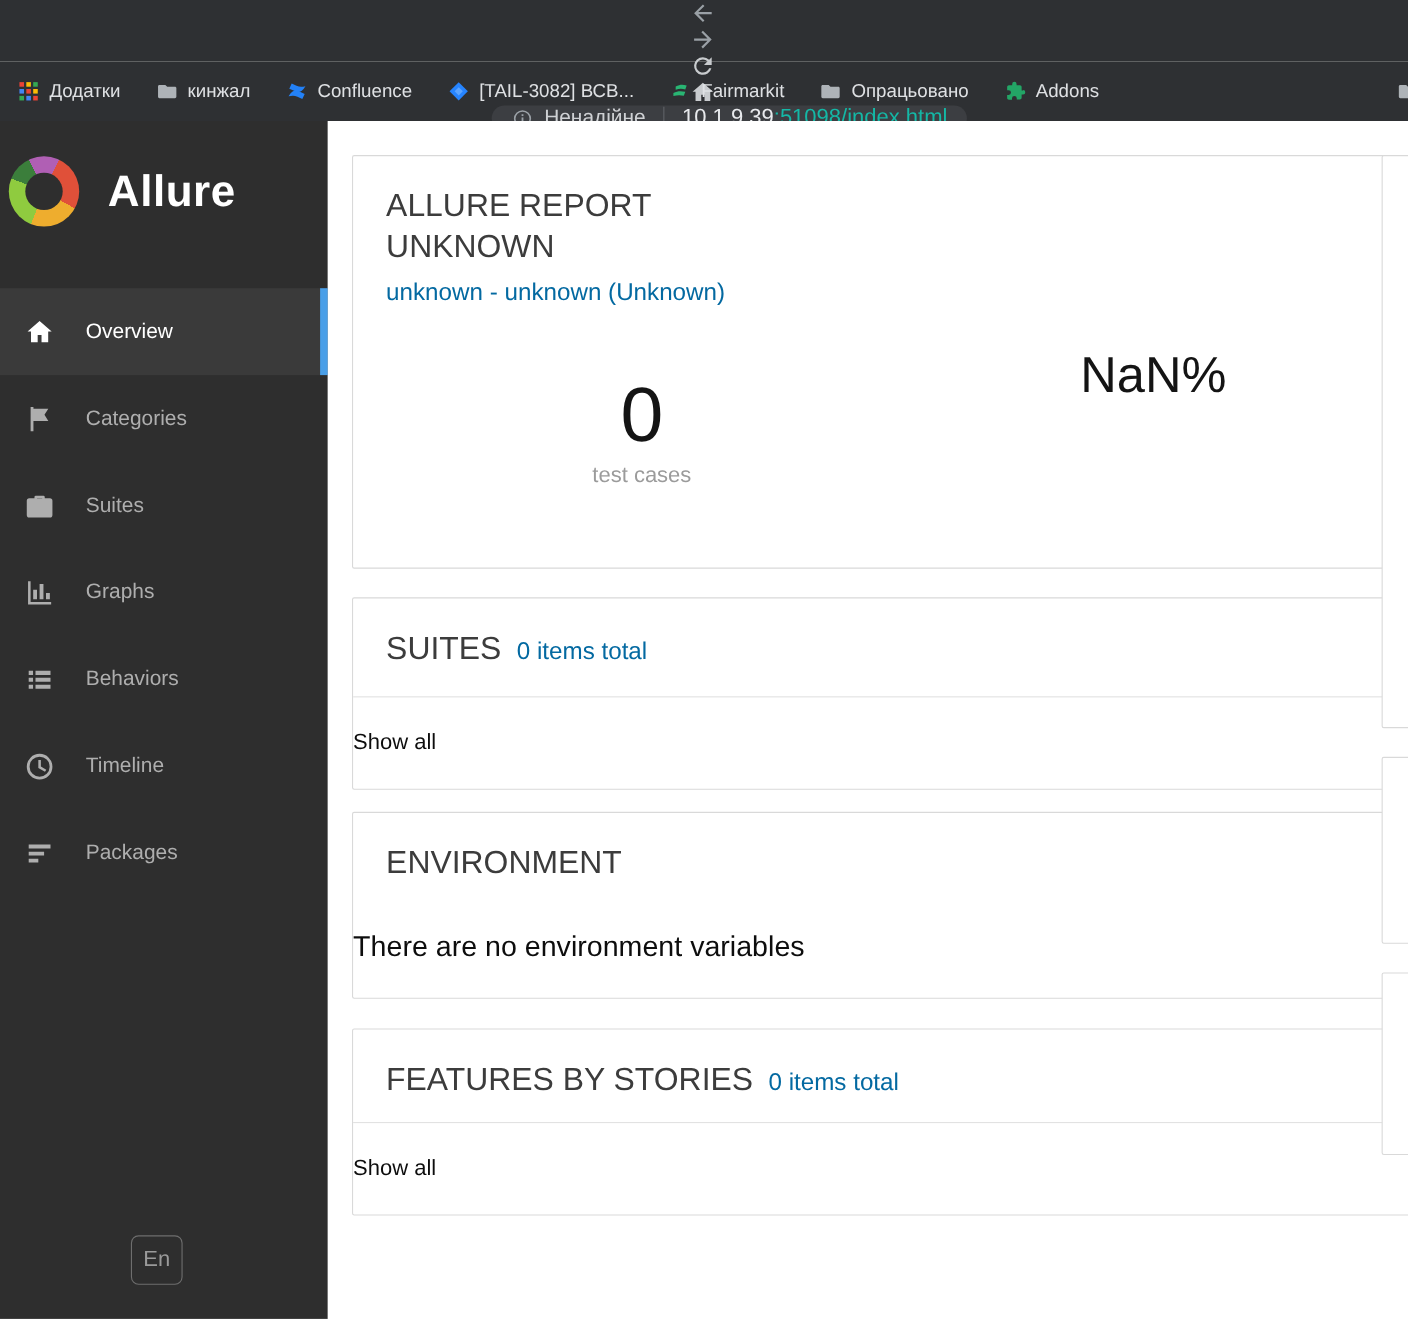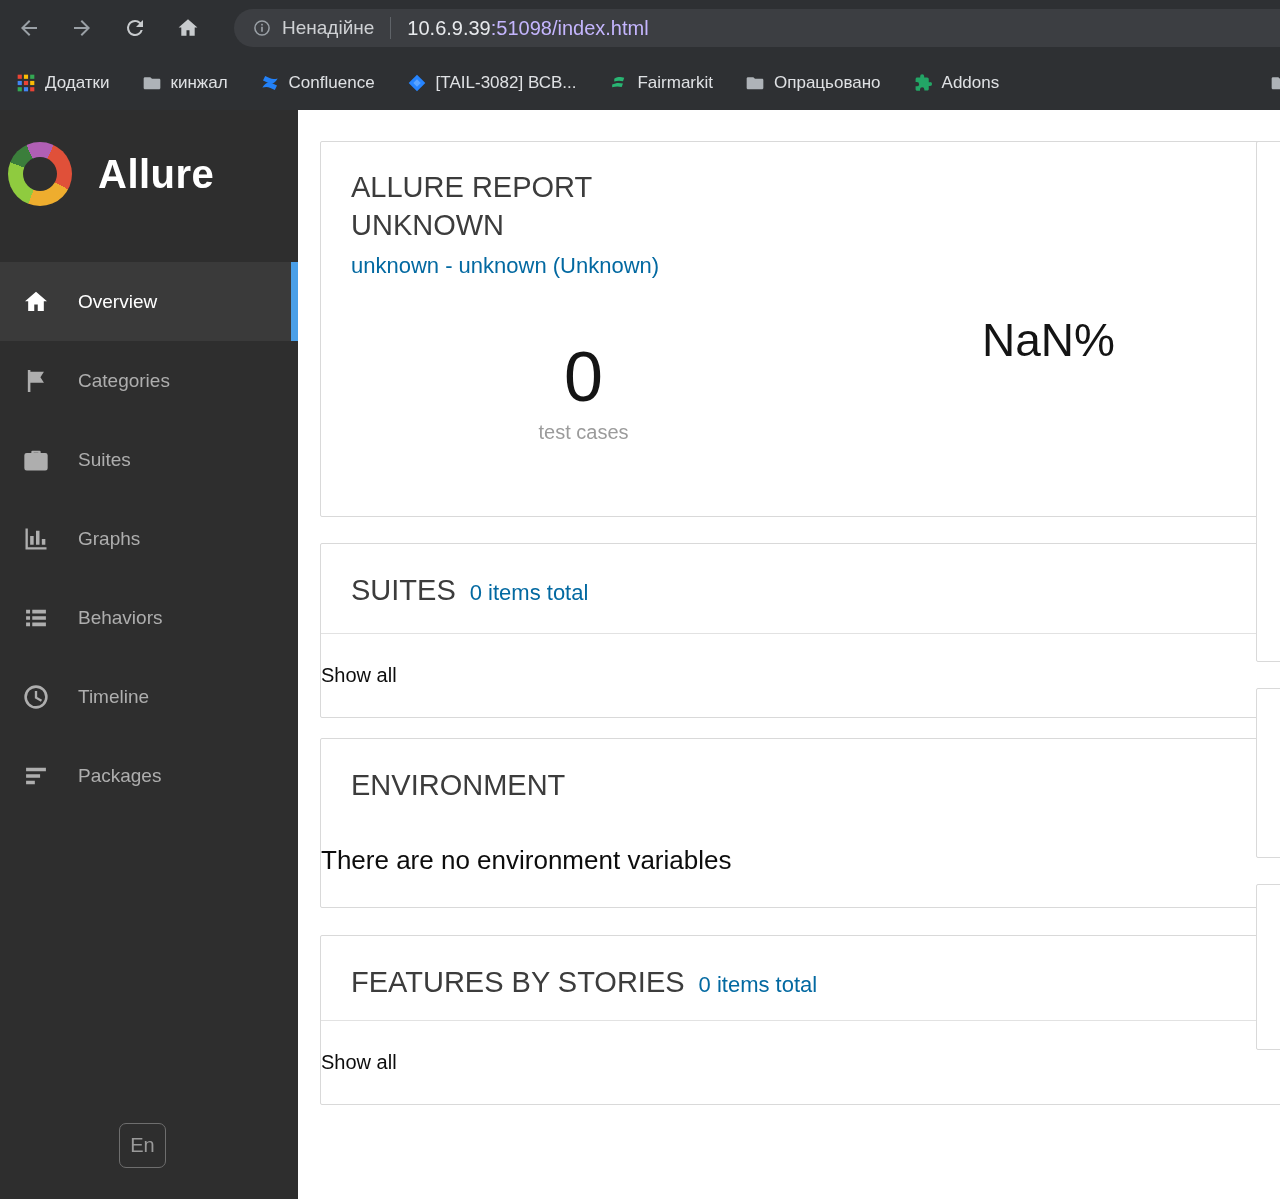--- a/index.html
+++ b/index.html
@@ -1,34 +1,34 @@
 <!DOCTYPE html>
 <html><head>
 <meta charset="utf-8">
 <style>
   * { margin:0; padding:0; box-sizing:border-box; }
   html,body { width:1280px; height:1199px; overflow:hidden; background:#fff;
               font-family:"Liberation Sans", sans-serif; }
 
   
   .toolbar { height:56px; background:#2e3033; display:flex; align-items:center;
-             padding:0 0 0 8px; }
+             padding:0 0 0 8px;flex-direction:column; }
   .nav-btn { width:42px; height:42px; border-radius:50%; display:flex;
              align-items:center; justify-content:center; color:#9aa0a6;
              background:transparent; border:none; margin-right:11px; cursor:pointer; }
   .nav-btn svg { width:24px; height:24px; fill:currentColor; }
   .nav-btn.bright { color:#c8cbce; }
   .omnibox { flex:1; height:38px; background:#3c3e42; border-radius:19px;
              display:flex; align-items:center; padding:0 18px; margin-left:14px;
              margin-right:-24px; }
   .omnibox .sec-chip { display:flex; align-items:center; gap:10px; color:#cfd1d4;
              font-size:19px; cursor:pointer; }
   .omnibox .chip-divider { width:1px; height:22px; background:#5f6368; margin:0 16px; }
   .omnibox .url { font-size:20px; color:#e8eaed; white-space:nowrap; }
-  .omnibox .url .url-rest { color:#c4b5fd; }
+  .omnibox .url .url-rest { color:#14b8a6; }
 
   .bookmarks { height:54px; background:#2e3033; display:flex; align-items:center;
                padding:0 0 0 16px; gap:32px; }
   .bookmark { display:flex; align-items:center; gap:9px; color:#dfe1e4;
               font-size:17px; white-space:nowrap; cursor:pointer; }
   .bookmark svg { width:20px; height:20px; flex:0 0 auto; }
   .bookmark-partial { margin-left:auto; margin-right:-10px; }
 
   
   .app { position:absolute; left:0; top:110px; width:1280px; height:1089px; }
@@ -125,21 +125,21 @@
   <div class="omnibox">
     <span class="sec-chip">
       <svg width="20" height="20" viewBox="0 0 24 24">
         <circle cx="12" cy="12" r="8.5" fill="none" stroke="#9aa0a6" stroke-width="1.8"></circle>
         <rect x="11" y="10.5" width="2" height="6" fill="#9aa0a6"></rect>
         <rect x="11" y="7" width="2" height="2" fill="#9aa0a6"></rect>
       </svg>
       <span>Ненадійне</span>
     </span>
     <span class="chip-divider"></span>
-    <span class="url"><span>10.6.9.39</span><span class="url-rest">:51098/index.html</span></span>
+    <span class="url"><span>10.1.9.39</span><span class="url-rest">:51098/index.html</span></span>
   </div>
 </div>
 
 <div class="bookmarks">
   <div class="bookmark">
     <svg viewBox="0 0 24 24">
       <rect x="2" y="2" width="5" height="5" fill="#ea4335"></rect>
         <rect x="9.5" y="2" width="5" height="5" fill="#fbbc05"></rect>
         <rect x="17" y="2" width="5" height="5" fill="#34a853"></rect>
       <rect x="2" y="9.5" width="5" height="5" fill="#4285f4"></rect>

